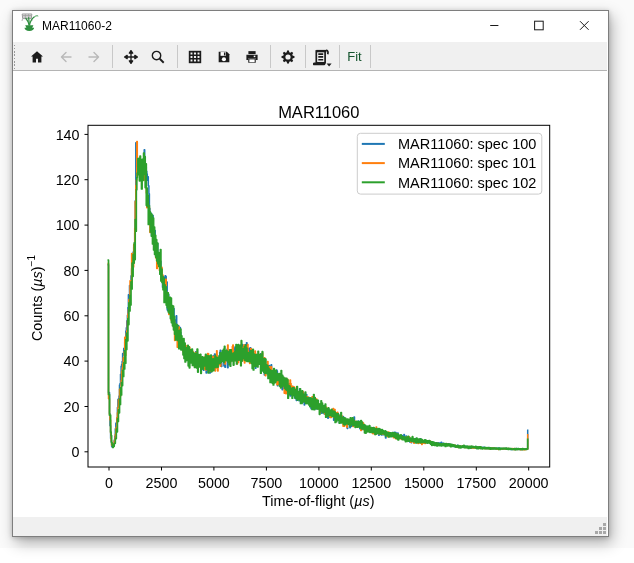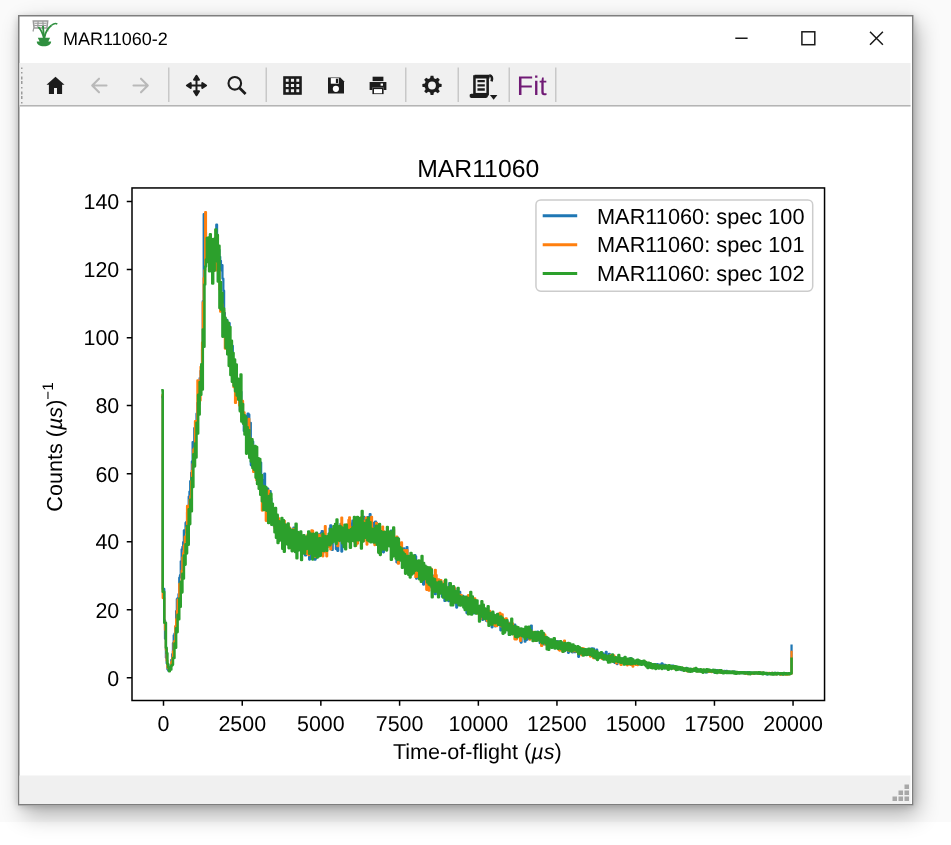--- a/index.html
+++ b/index.html
@@ -98,21 +98,21 @@
         <path d="M1.2 14.9h9.8" stroke-width="2.7" stroke-linecap="round"></path>
       </g>
       <path d="M13.6 14.4h5l-2.5 3.1z" fill="#1c1c1c"></path>
     </svg>
     <div style="position:absolute;left:112.3px;top:45px;width:1px;height:23px;background:#c8c8c8"></div>
     <div style="position:absolute;left:177.0px;top:45px;width:1px;height:23px;background:#c8c8c8"></div>
     <div style="position:absolute;left:270.4px;top:45px;width:1px;height:23px;background:#c8c8c8"></div>
     <div style="position:absolute;left:305.1px;top:45px;width:1px;height:23px;background:#c8c8c8"></div>
     <div style="position:absolute;left:339.1px;top:45px;width:1px;height:23px;background:#c8c8c8"></div>
     <div style="position:absolute;left:370.4px;top:45px;width:1px;height:23px;background:#c8c8c8"></div>
-    <div style="position:absolute;left:340px;top:42px;width:29px;height:29px;line-height:30px;text-align:center;font-size:18px;color:#701a75">Fit</div>
+    <div style="position:absolute;left:340px;top:42px;width:29px;height:29px;line-height:30px;text-align:center;font-size:13px;color:#14532d">Fit</div>
     <div style="position:absolute;left:13.5px;top:44.5px;width:1.7px;height:1.7px;background:#9a9a9a"></div>
     <div style="position:absolute;left:13.5px;top:47.8px;width:1.7px;height:1.7px;background:#9a9a9a"></div>
     <div style="position:absolute;left:13.5px;top:51.1px;width:1.7px;height:1.7px;background:#9a9a9a"></div>
     <div style="position:absolute;left:13.5px;top:54.4px;width:1.7px;height:1.7px;background:#9a9a9a"></div>
     <div style="position:absolute;left:13.5px;top:57.7px;width:1.7px;height:1.7px;background:#9a9a9a"></div>
     <div style="position:absolute;left:13.5px;top:61.0px;width:1.7px;height:1.7px;background:#9a9a9a"></div>
     <div style="position:absolute;left:13.5px;top:64.3px;width:1.7px;height:1.7px;background:#9a9a9a"></div>
     <div style="position:absolute;left:13.5px;top:67.6px;width:1.7px;height:1.7px;background:#9a9a9a"></div>
 <div style="position:absolute;left:595px;top:523px;width:11px;height:11px">
       <div style="position:absolute;left:8px;top:0px;width:2.7px;height:2.7px;background:#a8a8a8"></div>

